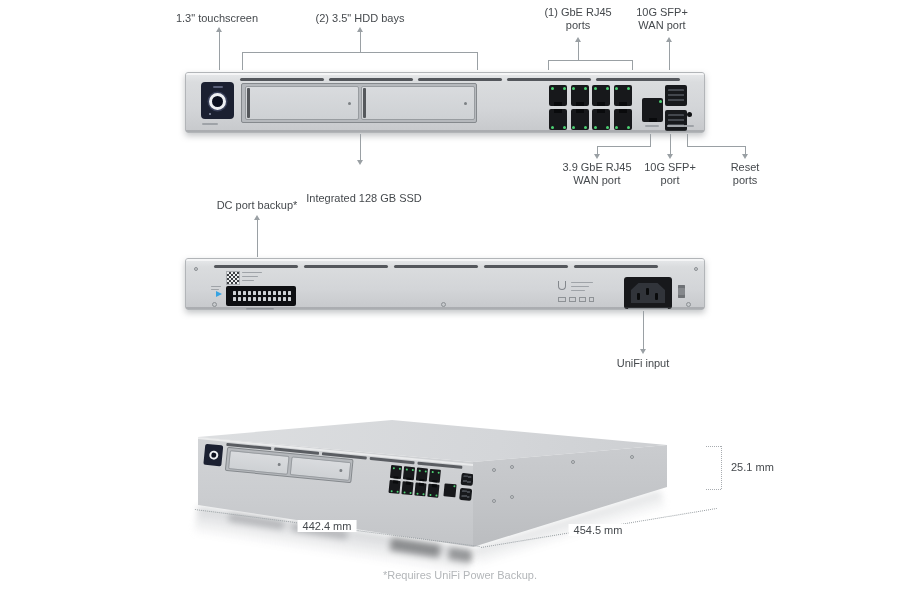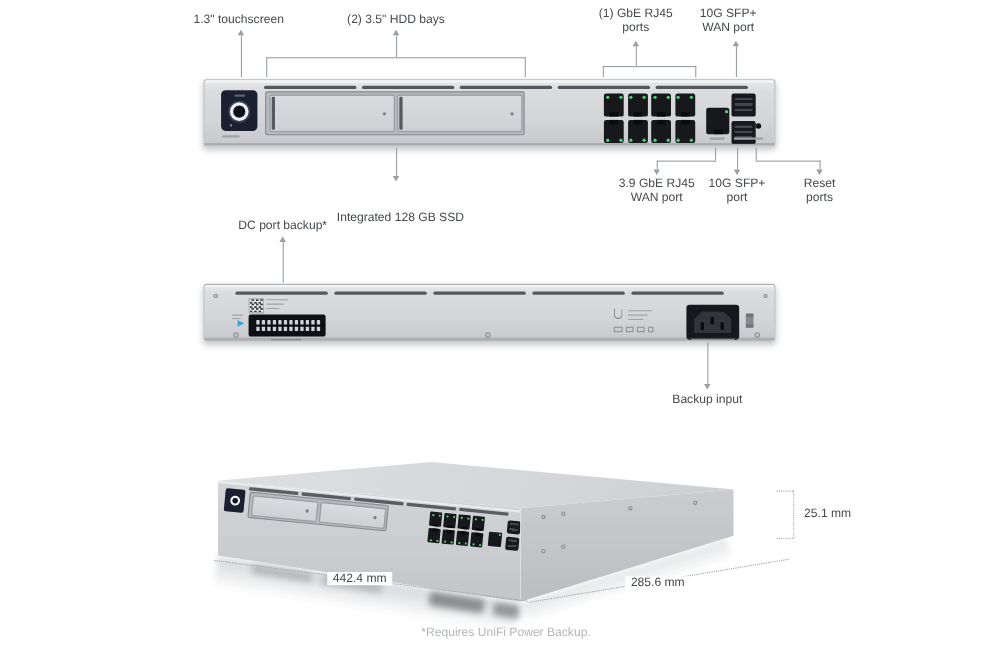--- a/index.html
+++ b/index.html
@@ -269,21 +269,21 @@
     <div class="mark" style="left:442px;top:49px;width:40px;height:1.2px;"></div>
     <div style="position:absolute;left:492px;top:26px;width:7px;height:13px;background:#85888c;border-radius:1px;
          box-shadow:inset 0 3px 0 #6f7276, inset 0 -3px 0 #6f7276;"></div>
     <div class="screw" style="left:500px;top:43px;"></div>
     <div class="screw" style="left:8px;top:8px;width:4px;height:4px;"></div>
     <div class="screw" style="left:508px;top:8px;width:4px;height:4px;"></div>
   </div>
 
   <div class="lead vl" style="left:643px;top:311px;height:38px;"></div>
   <div class="arr-dn" style="left:640px;top:349px;"></div>
-  <div class="callout" style="left:643px;top:357px;">Backup input</div>
+  <div class="callout" style="left:643px;top:357px;">UniFi input</div>
 
   <div class="abs" style="left:185px;top:405px;width:545px;height:165px;">
 
     <div class="abs" style="left:13px;top:101px;width:277px;height:34px;transform:rotate(8.7deg);transform-origin:0 0;
          background:linear-gradient(180deg,rgba(178,181,185,.55),rgba(255,255,255,0) 85%);filter:blur(3px);">
       <div class="ghost" style="left:32px;top:2px;width:56px;height:9px;background:rgba(120,123,127,.4);"></div>
       <div class="ghost" style="left:96px;top:2px;width:56px;height:9px;background:rgba(120,123,127,.4);"></div>
       <div class="ghost" style="left:196px;top:2px;width:50px;height:13px;background:rgba(55,57,60,.5);"></div>
       <div class="ghost" style="left:255px;top:3px;width:24px;height:12px;background:rgba(55,57,60,.45);"></div>
     </div>
@@ -370,21 +370,21 @@
             <div class="slit" style="left:2px;right:2px;top:2px;bottom:2px;"></div>
           </div>
       </div>
     </div>
   </div>
 
   <div class="dotline" style="left:195px;top:509px;width:287px;transform:rotate(7.4deg);"></div>
   <div class="dimlabel" style="left:327px;top:520px;">442.4 mm</div>
 
   <div class="dotline" style="left:481px;top:547px;width:239px;transform:rotate(-9.4deg);"></div>
-  <div class="dimlabel" style="left:598px;top:524px;">285.6 mm</div>
+  <div class="dimlabel" style="left:598px;top:524px;">454.5 mm</div>
 
   <div class="abs" style="left:706px;top:446px;width:15px;border-top:1px dotted #a8acb0;"></div>
   <div class="abs" style="left:721px;top:446px;height:43px;border-left:1px dotted #a8acb0;"></div>
   <div class="abs" style="left:706px;top:489px;width:15px;border-top:1px dotted #a8acb0;"></div>
   <div class="abs" style="left:731px;top:461px;font-size:11px;color:var(--text);">25.1 mm</div>
 
   <div class="footnote" style="left:460px;top:569px;">*Requires UniFi Power Backup.</div>
 </div>
 
 </body></html>

